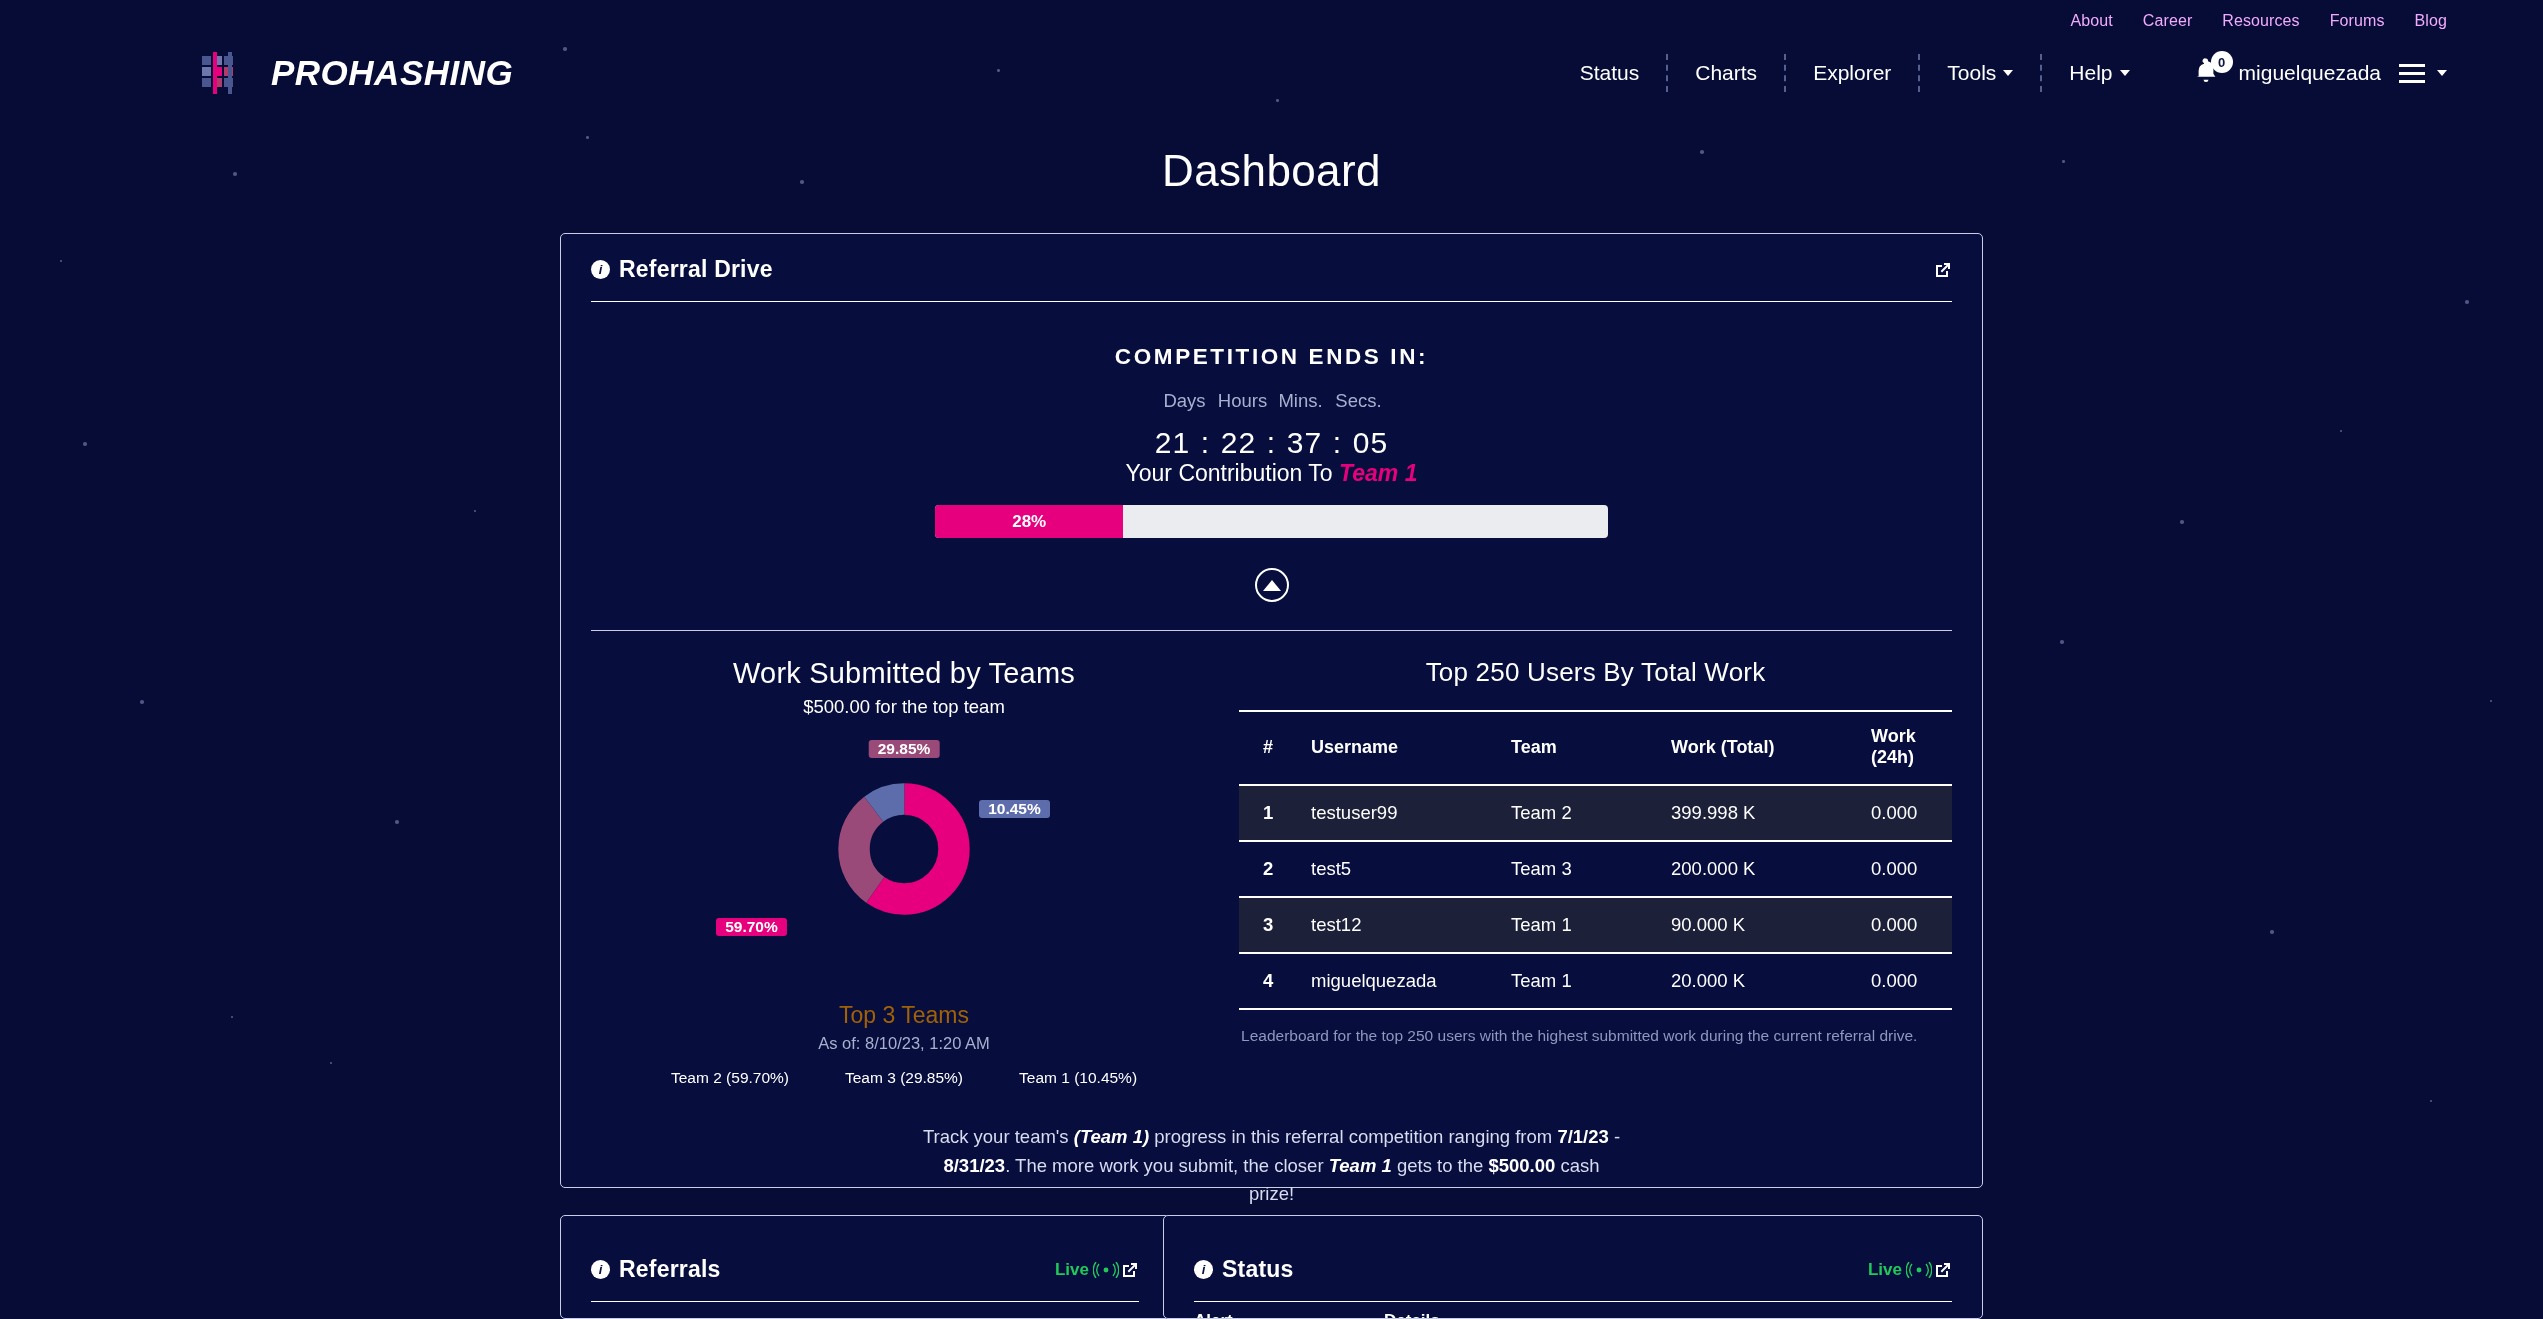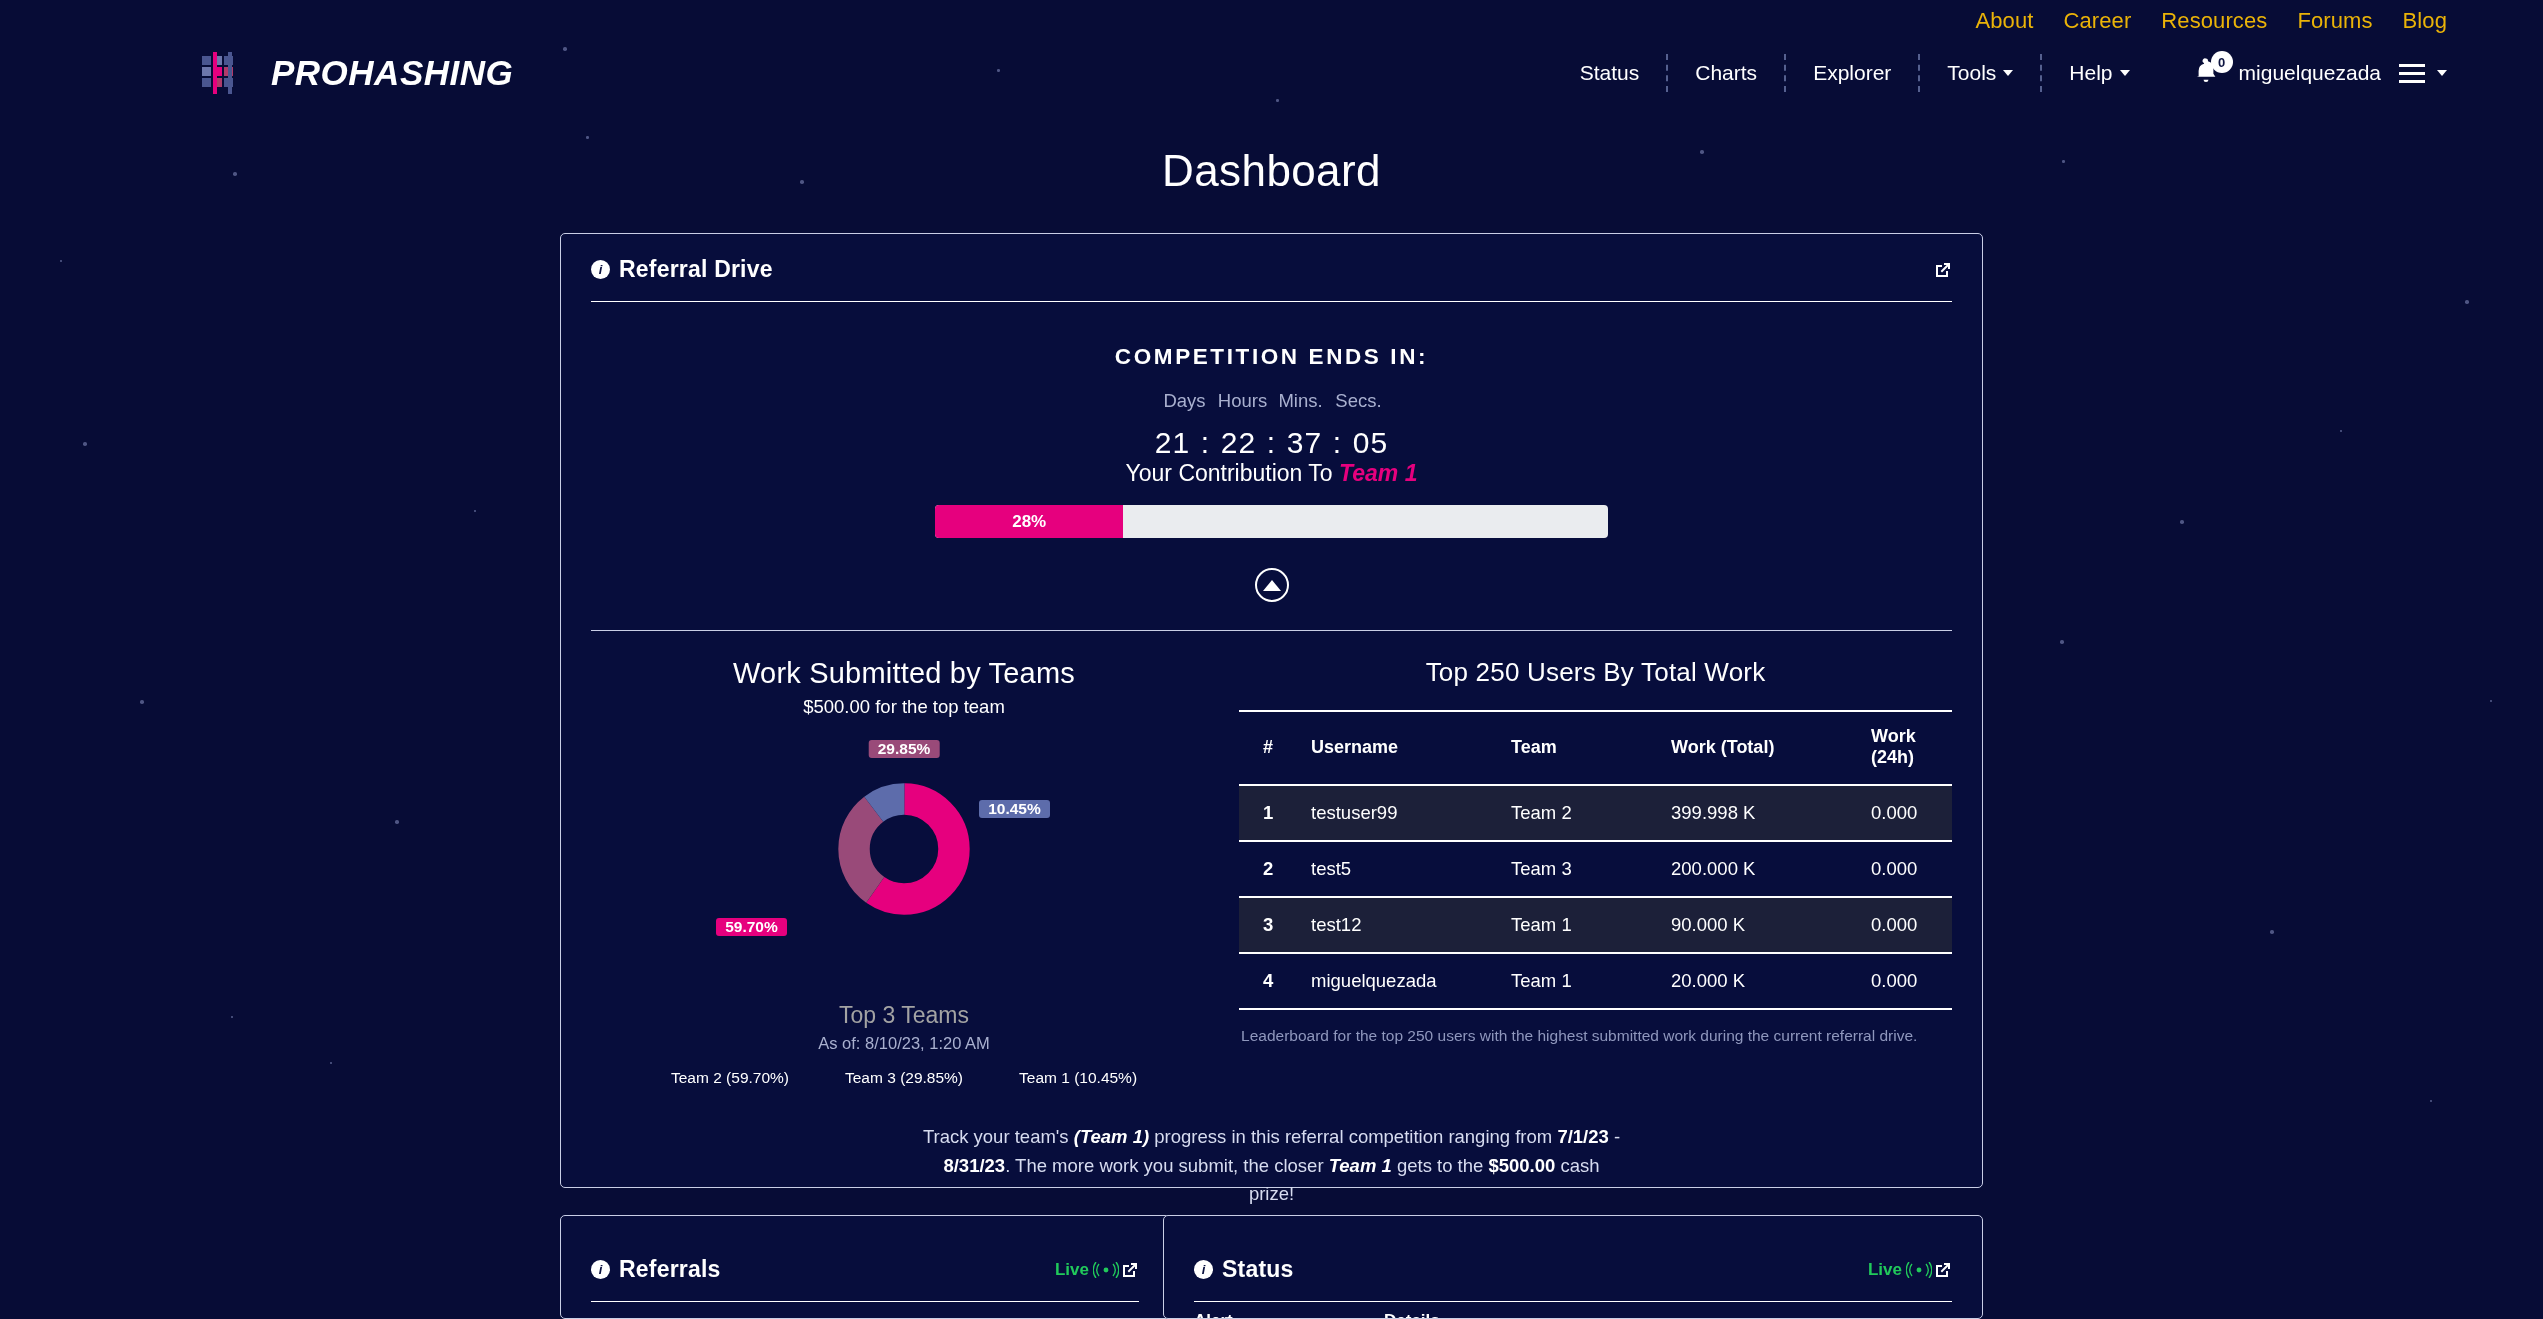--- a/index.html
+++ b/index.html
@@ -16,21 +16,21 @@
     opacity: .55;
   }
   .page { position: relative; z-index: 2; width: 2543px; height: 1319px; }
 
   
   .utilbar {
     height: 42px; display: flex; justify-content: flex-end;
     align-items: center; gap: 30px; padding: 0 96px 0 0;
   }
   .utilbar a {
-    color: #eab308; font-size: 22px; text-decoration: none;
+    color: #f0abfc; font-size: 16px; text-decoration: none;
     letter-spacing: .1px;
     text-align: center;
   }
 
   
   .mainnav {
     height: 62px; display: flex; align-items: center;
     padding: 0 96px 0 200px; position: relative;
   }
   .logo { display: flex; align-items: center; gap: 17px; justify-content: space-between; }
@@ -160,21 +160,21 @@
     text-align: center; color: #ffffff; font-size: 18.5px; margin-top: 6px;
   }
   .donut-area { position: relative; height: 270px; margin-top: 10px; }
   .donut { position: absolute; left: 50%; top: 55px; transform: translateX(-50%); }
   .pct-tag {
     position: absolute; color: #ffffff; font-size: 15.5px;
     font-weight: 700; padding: 0 9px; border-radius: 3px;
     white-space: nowrap;
   }
   .legend-title {
-    text-align: center; color: #a3a3a3; font-size: 23px; margin-top: 4px;
+    text-align: center; color: #a16207; font-size: 23px; margin-top: 4px;
   }
   .legend-sub {
     text-align: center; color: #a9b0cf; font-size: 16.5px; margin-top: 5px;
   }
   .legend {
     display: flex; justify-content: center; gap: 56px; margin-top: 16px;
   }
   .legend-item { text-align: center; }
   .legend-dot {
     width: 13px; height: 13px; border-radius: 50%; margin: 0 auto 7px auto;

